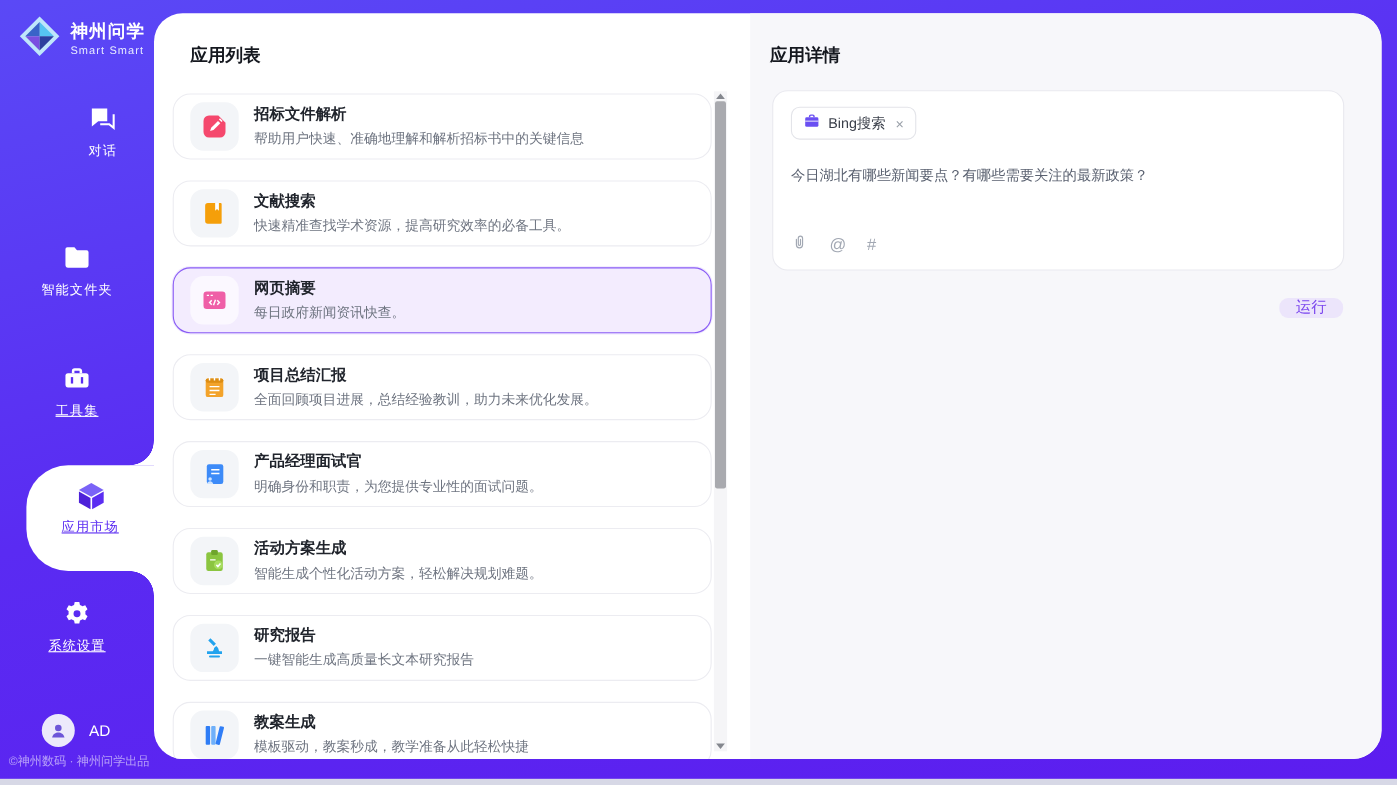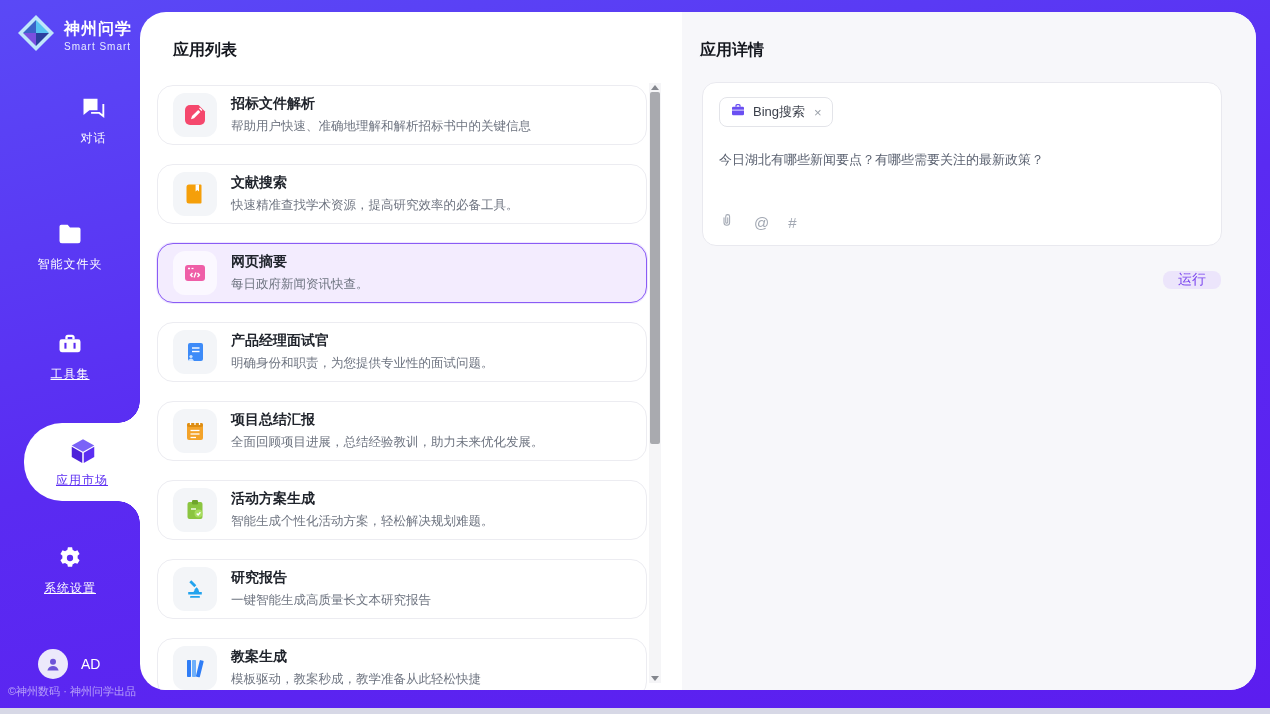--- a/index.html
+++ b/index.html
@@ -21,21 +21,21 @@
   .logo-text .en { color:#e8ecff; font-size:10px; letter-spacing:1px; margin-top:1px; }
   .nav-item { position:absolute; left:0; width:140px; text-align:center; color:#fff; cursor:pointer; }
   .nav-item .nav-ic { display:block; margin:0 auto 6px auto; width:28px; height:28px; }
   .nav-item .nav-label { font-size:12px; letter-spacing:1px; }
   .nav-label.u { text-decoration:underline; }
   .nav-chat { top:94px;padding-left:47px; }
   .nav-folder { top:220px; }
   .nav-tools { top:330px; }
   .nav-settings { top:544px; }
   .nav-market {
-    top:423px; left:24px; width:116px; height:78px;
+    top:423px; left:24px; width:116px; height:96px;
     background:#fff; border-radius:38px 0 0 38px;
     color:#5b2df2; padding-top:13px;
   }
   .nav-market::before {
     content:''; position:absolute; right:0; top:-22px; width:22px; height:22px;
     background:radial-gradient(circle at 0 0, rgba(0,0,0,0) 21.5px, #fff 22px);
   }
   .nav-market::after {
     content:''; position:absolute; right:0; bottom:-22px; width:22px; height:22px;
     background:radial-gradient(circle at 0 100%, rgba(0,0,0,0) 21.5px, #fff 22px);
@@ -233,55 +233,55 @@
           </span>
           <span class="app-texts">
             <div class="app-title">网页摘要</div>
             <div class="app-desc">每日政府新闻资讯快查。</div>
           </span>
         </div>
 
         <div class="app-card">
           <span class="app-icon">
             <svg width="24" height="24" viewBox="0 0 24 24">
-              <rect x="5" y="3" width="15" height="18" rx="2" fill="#3d8bf8"></rect>
-              <line x1="9" y1="8" x2="16.5" y2="8" stroke="#fff" stroke-width="1.4"></line>
-              <line x1="9" y1="11.5" x2="16.5" y2="11.5" stroke="#fff" stroke-width="1.4"></line>
-              <circle cx="8" cy="16.5" r="1.6" fill="#cfe4ff"></circle>
-              <path d="M5.2 21c.4-1.8 1.6-2.6 2.8-2.6s2.4.8 2.8 2.6z" fill="#cfe4ff"></path>
-            </svg>
-          </span>
-          <span class="app-texts">
-            <div class="app-title">产品经理面试官</div>
-            <div class="app-desc">明确身份和职责，为您提供专业性的面试问题。</div>
-          </span>
-        </div>
-
-        <div class="app-card">
-          <span class="app-icon">
-            <svg width="24" height="24" viewBox="0 0 24 24">
               <rect x="4" y="4" width="16" height="17" rx="2" fill="#f3a32a"></rect>
               <rect x="4" y="4" width="16" height="4" rx="2" fill="#dd8d12"></rect>
               <line x1="7.5" y1="2.5" x2="7.5" y2="6" stroke="#fff" stroke-width="1.3"></line>
               <line x1="12" y1="2.5" x2="12" y2="6" stroke="#fff" stroke-width="1.3"></line>
               <line x1="16.5" y1="2.5" x2="16.5" y2="6" stroke="#fff" stroke-width="1.3"></line>
               <line x1="7.5" y1="11.5" x2="16.5" y2="11.5" stroke="#fff" stroke-width="1.3"></line>
               <line x1="7.5" y1="15" x2="16.5" y2="15" stroke="#fff" stroke-width="1.3"></line>
               <line x1="7.5" y1="18.5" x2="13" y2="18.5" stroke="#fff" stroke-width="1.3"></line>
             </svg>
           </span>
           <span class="app-texts">
             <div class="app-title">项目总结汇报</div>
             <div class="app-desc">全面回顾项目进展，总结经验教训，助力未来优化发展。</div>
           </span>
         </div>
 
         <div class="app-card">
           <span class="app-icon">
             <svg width="24" height="24" viewBox="0 0 24 24">
+              <rect x="5" y="3" width="15" height="18" rx="2" fill="#3d8bf8"></rect>
+              <line x1="9" y1="8" x2="16.5" y2="8" stroke="#fff" stroke-width="1.4"></line>
+              <line x1="9" y1="11.5" x2="16.5" y2="11.5" stroke="#fff" stroke-width="1.4"></line>
+              <circle cx="8" cy="16.5" r="1.6" fill="#cfe4ff"></circle>
+              <path d="M5.2 21c.4-1.8 1.6-2.6 2.8-2.6s2.4.8 2.8 2.6z" fill="#cfe4ff"></path>
+            </svg>
+          </span>
+          <span class="app-texts">
+            <div class="app-title">产品经理面试官</div>
+            <div class="app-desc">明确身份和职责，为您提供专业性的面试问题。</div>
+          </span>
+        </div>
+
+        <div class="app-card">
+          <span class="app-icon">
+            <svg width="24" height="24" viewBox="0 0 24 24">
               <rect x="4.5" y="4" width="15" height="17" rx="2" fill="#8bc540"></rect>
               <rect x="9" y="2" width="6" height="4.5" rx="1.2" fill="#6fa52c"></rect>
               <circle cx="15.5" cy="15.5" r="4" fill="#a7dd5e"></circle>
               <polyline points="13.7,15.5 15.1,17 17.4,14.3" fill="none" stroke="#fff" stroke-width="1.4"></polyline>
               <line x1="8" y1="11" x2="13" y2="11" stroke="#fff" stroke-width="1.3"></line>
             </svg>
           </span>
           <span class="app-texts">
             <div class="app-title">活动方案生成</div>
             <div class="app-desc">智能生成个性化活动方案，轻松解决规划难题。</div>

